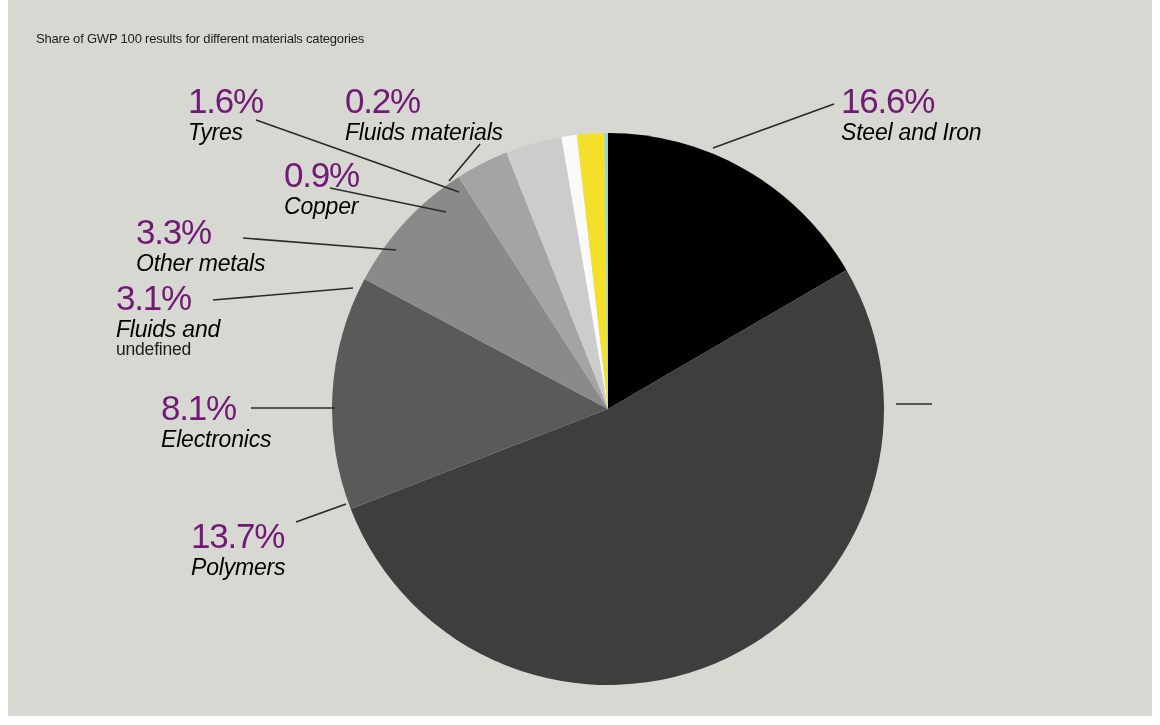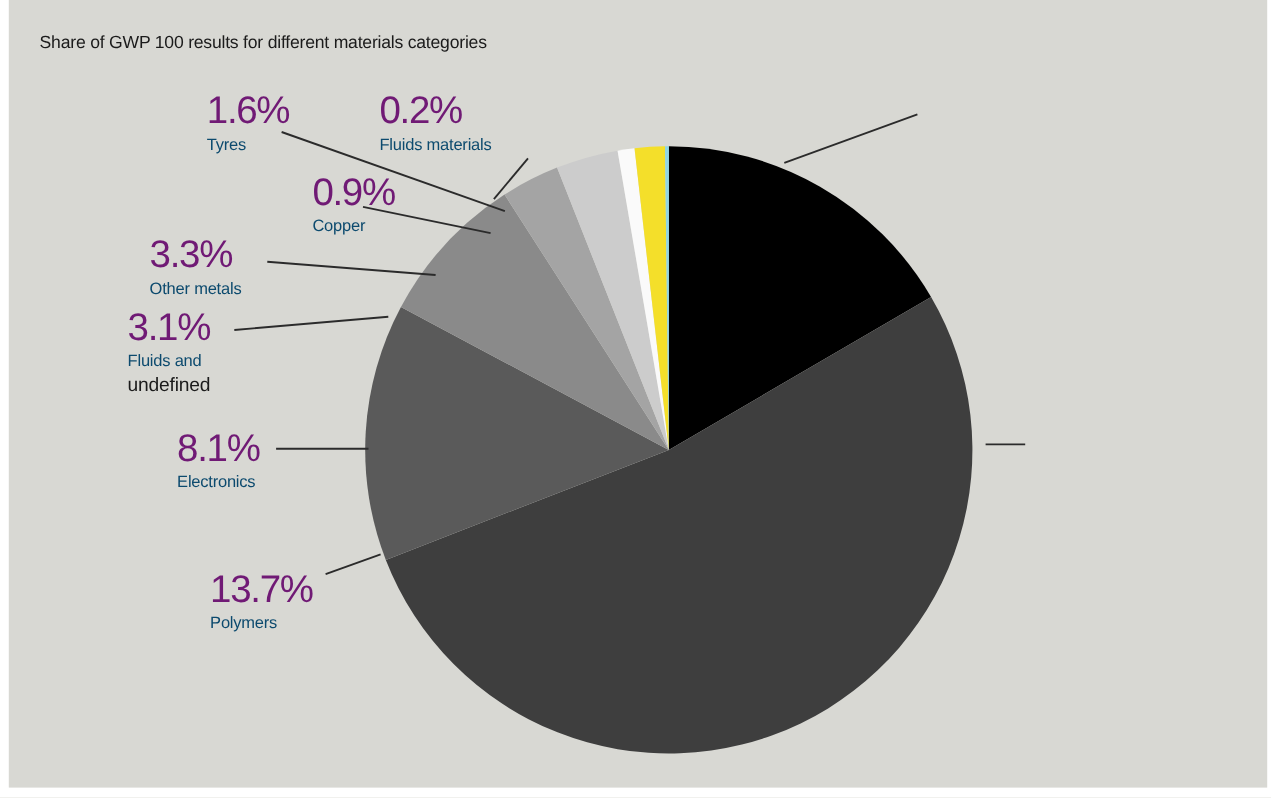--- a/index.html
+++ b/index.html
@@ -20,21 +20,21 @@
     left: 8px;
     top: 0px;
     width: 1144px;
     height: 716px;
     background: #d8d8d3;
   }
   #chart-title {
     position: absolute;
     left: 28px;
     top: 31px;
-    font-size: 16px;
+    font-size: 13px;
     color: #1b1b1b;
     letter-spacing: -0.2px;
     white-space: nowrap;
   }
   svg#pie-svg {
     position: absolute;
     left: 0; top: 0;
     width: 1144px;
     height: 716px;
   }
@@ -45,25 +45,26 @@
   .label .pct {
     display: block;
     color: #701a75;
     font-size: 35px;
     line-height: 35px;
     letter-spacing: -1.2px;
     font-weight: 400;
   }
   .label .name {
     display: block;
-    color: #0c4a6e;
-    font-size: 15px;
+    color: #000000;
+    font-size: 23px;
     line-height: 20px;
     letter-spacing: -0.2px;
     margin-top: 4px;
+    font-style: italic;
   }
   .label .name2 {
     display: block;
     color: #1b1b1b;
     font-size: 17.5px;
     line-height: 20px;
     letter-spacing: -0.2px;
   }
   
   #lbl-tyres            { left: 180px; top: 83px; }
@@ -138,16 +139,20 @@
     <div class="label" id="lbl-electronics">
       <span class="pct">8.1%</span>
       <span class="name">Electronics</span>
     </div>
 
     <div class="label" id="lbl-polymers">
       <span class="pct">13.7%</span>
       <span class="name">Polymers</span>
     </div>
 
+    <div class="label" id="lbl-steel">
+      <span class="pct">16.6%</span>
+      <span class="name">Steel and Iron</span>
+    </div>
 
 
   </div>
 </div>
 
 </body></html>

